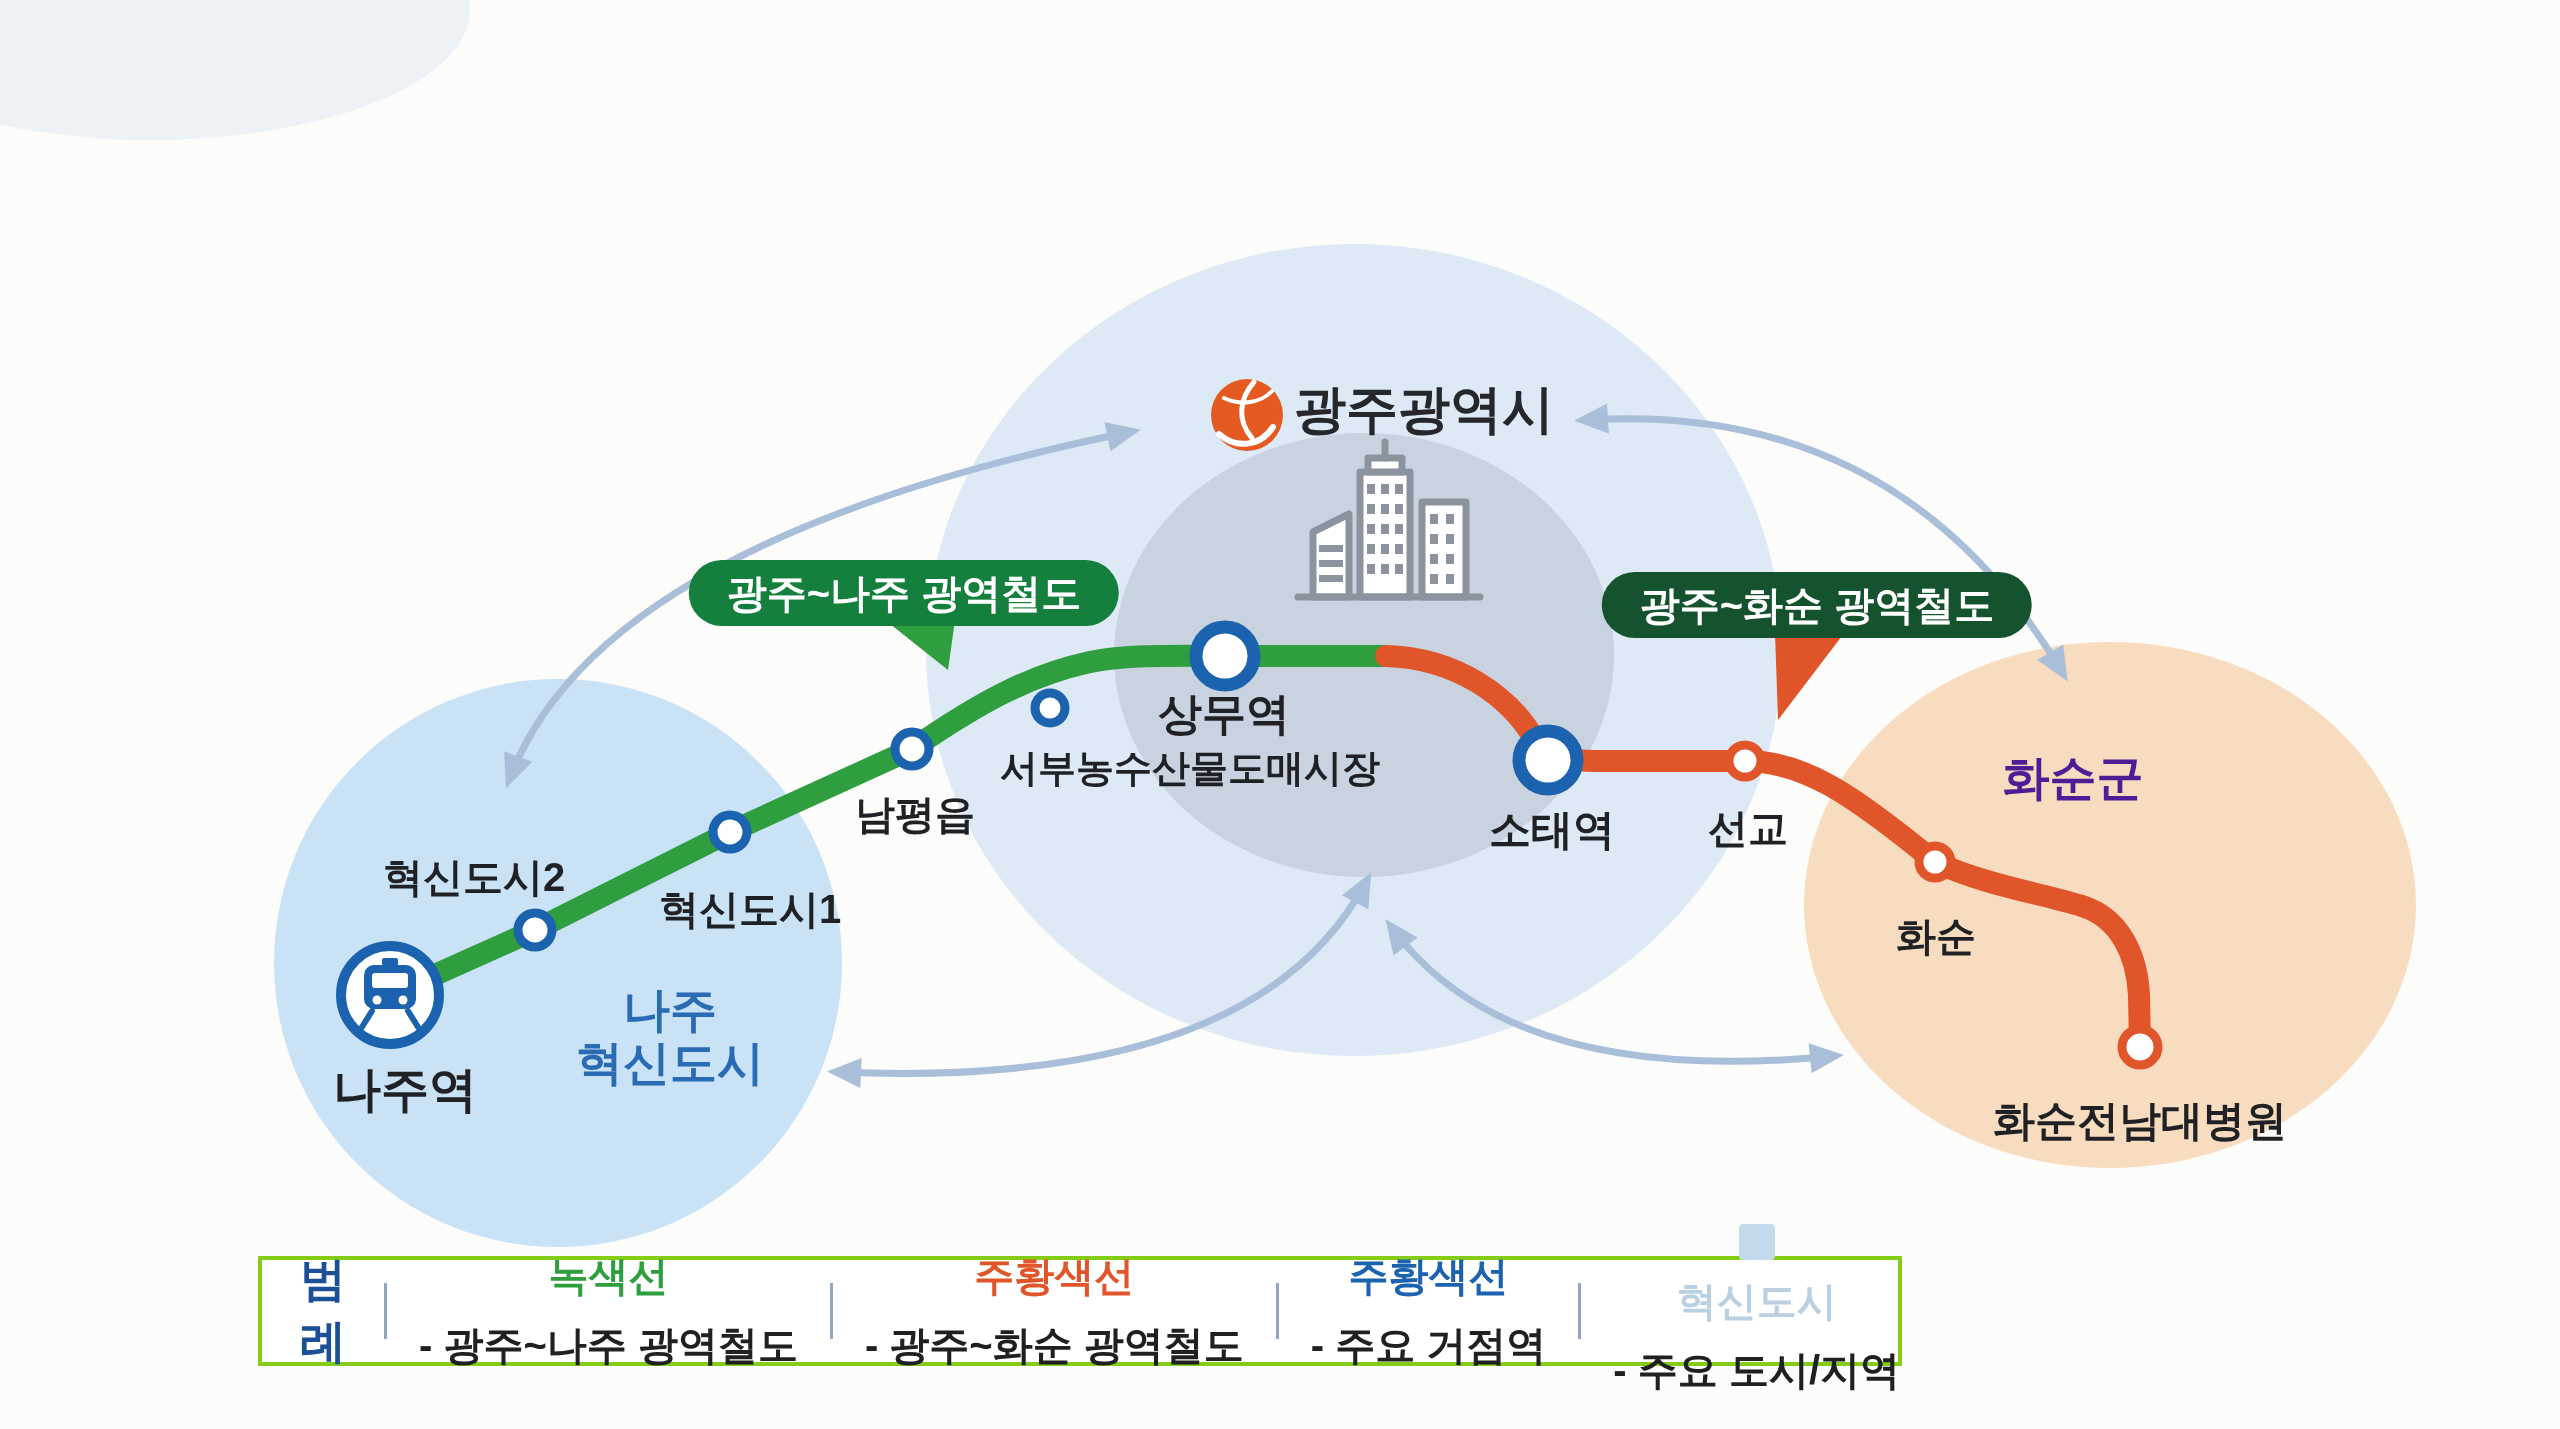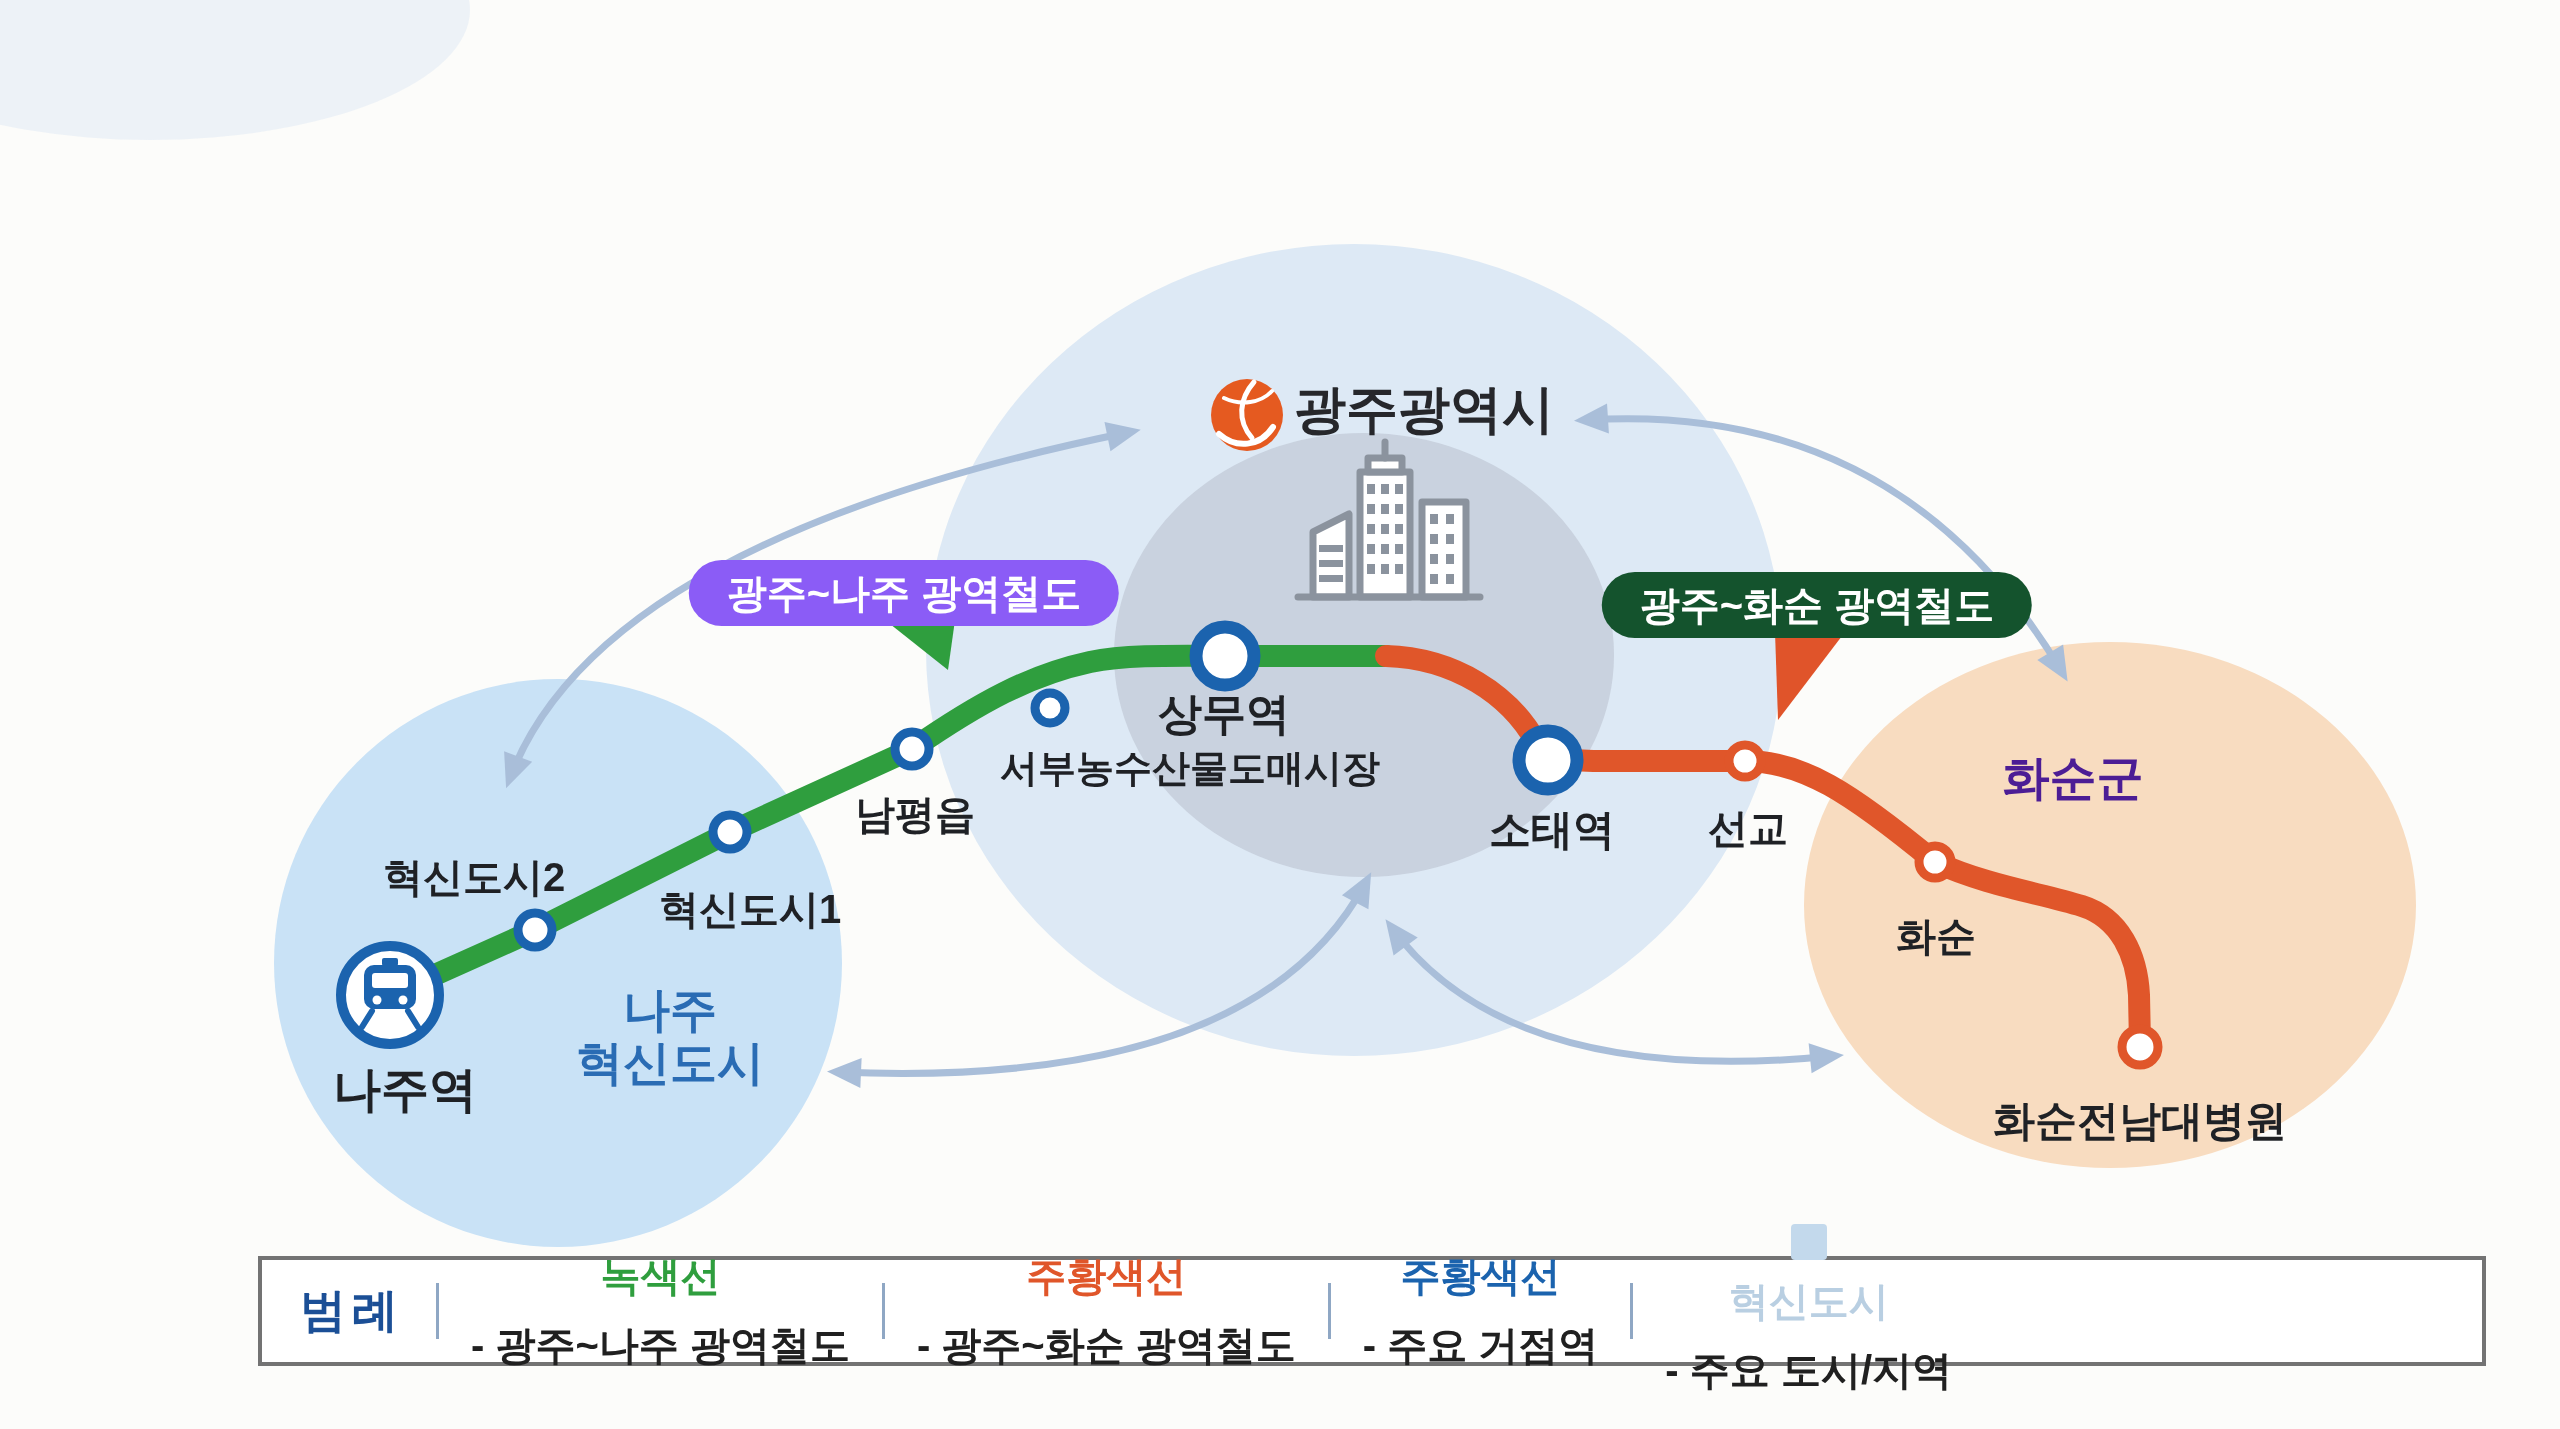--- a/index.html
+++ b/index.html
@@ -12,24 +12,24 @@
   .city-name{font-size:52px;color:#26272b;}
   .st{font-size:40px;}
   .st-big{font-size:44px;}
   .st-med{font-size:42px;}
   .st-small{font-size:38px;}
   .region-text-blue{font-size:47px;color:#2a6cb4;}
   .region-text-orange{font-size:47px;color:#4c1d95;}
   .badge{position:absolute;transform:translate(-50%,-50%);height:66px;line-height:66px;
          padding:0 38px;border-radius:34px;color:#ffffff;font-size:40px;font-weight:800;
          white-space:nowrap;}
-  .badge-green{background:#8b5cf6;}
+  .badge-green{background:#15803d;}
   .badge-orange{background:#14532d;}
-  .legend{position:absolute;left:258px;top:1256px;width:2228px;height:110px;
-          box-sizing:border-box;border:4px solid #737373;background:#ffffff;
+  .legend{position:absolute;left:258px;top:1256px;width:1644px;height:110px;
+          box-sizing:border-box;border:4px solid #84cc16;background:#ffffff;
           display:flex;align-items:center;padding:0 38px;font-size:40px;}
   .legend-title{font-size:46px;font-weight:800;color:#1b4f96;letter-spacing:6px;}
   .lg-div{width:3px;height:56px;background:#8fa7c4;margin:0 32px;flex:0 0 auto;}
   .lg-item{display:flex;align-items:center;gap:14px;white-space:nowrap;flex-direction:column;}
   .lg-key{font-weight:800;}
   .k-green{color:#2f9e3e;}
   .k-orange{color:#e0562a;}
   .k-blue{color:#1b63ae;}
   .k-shade{color:#b9cfe2;}
   .lg-desc{font-weight:700;color:#202020;}

